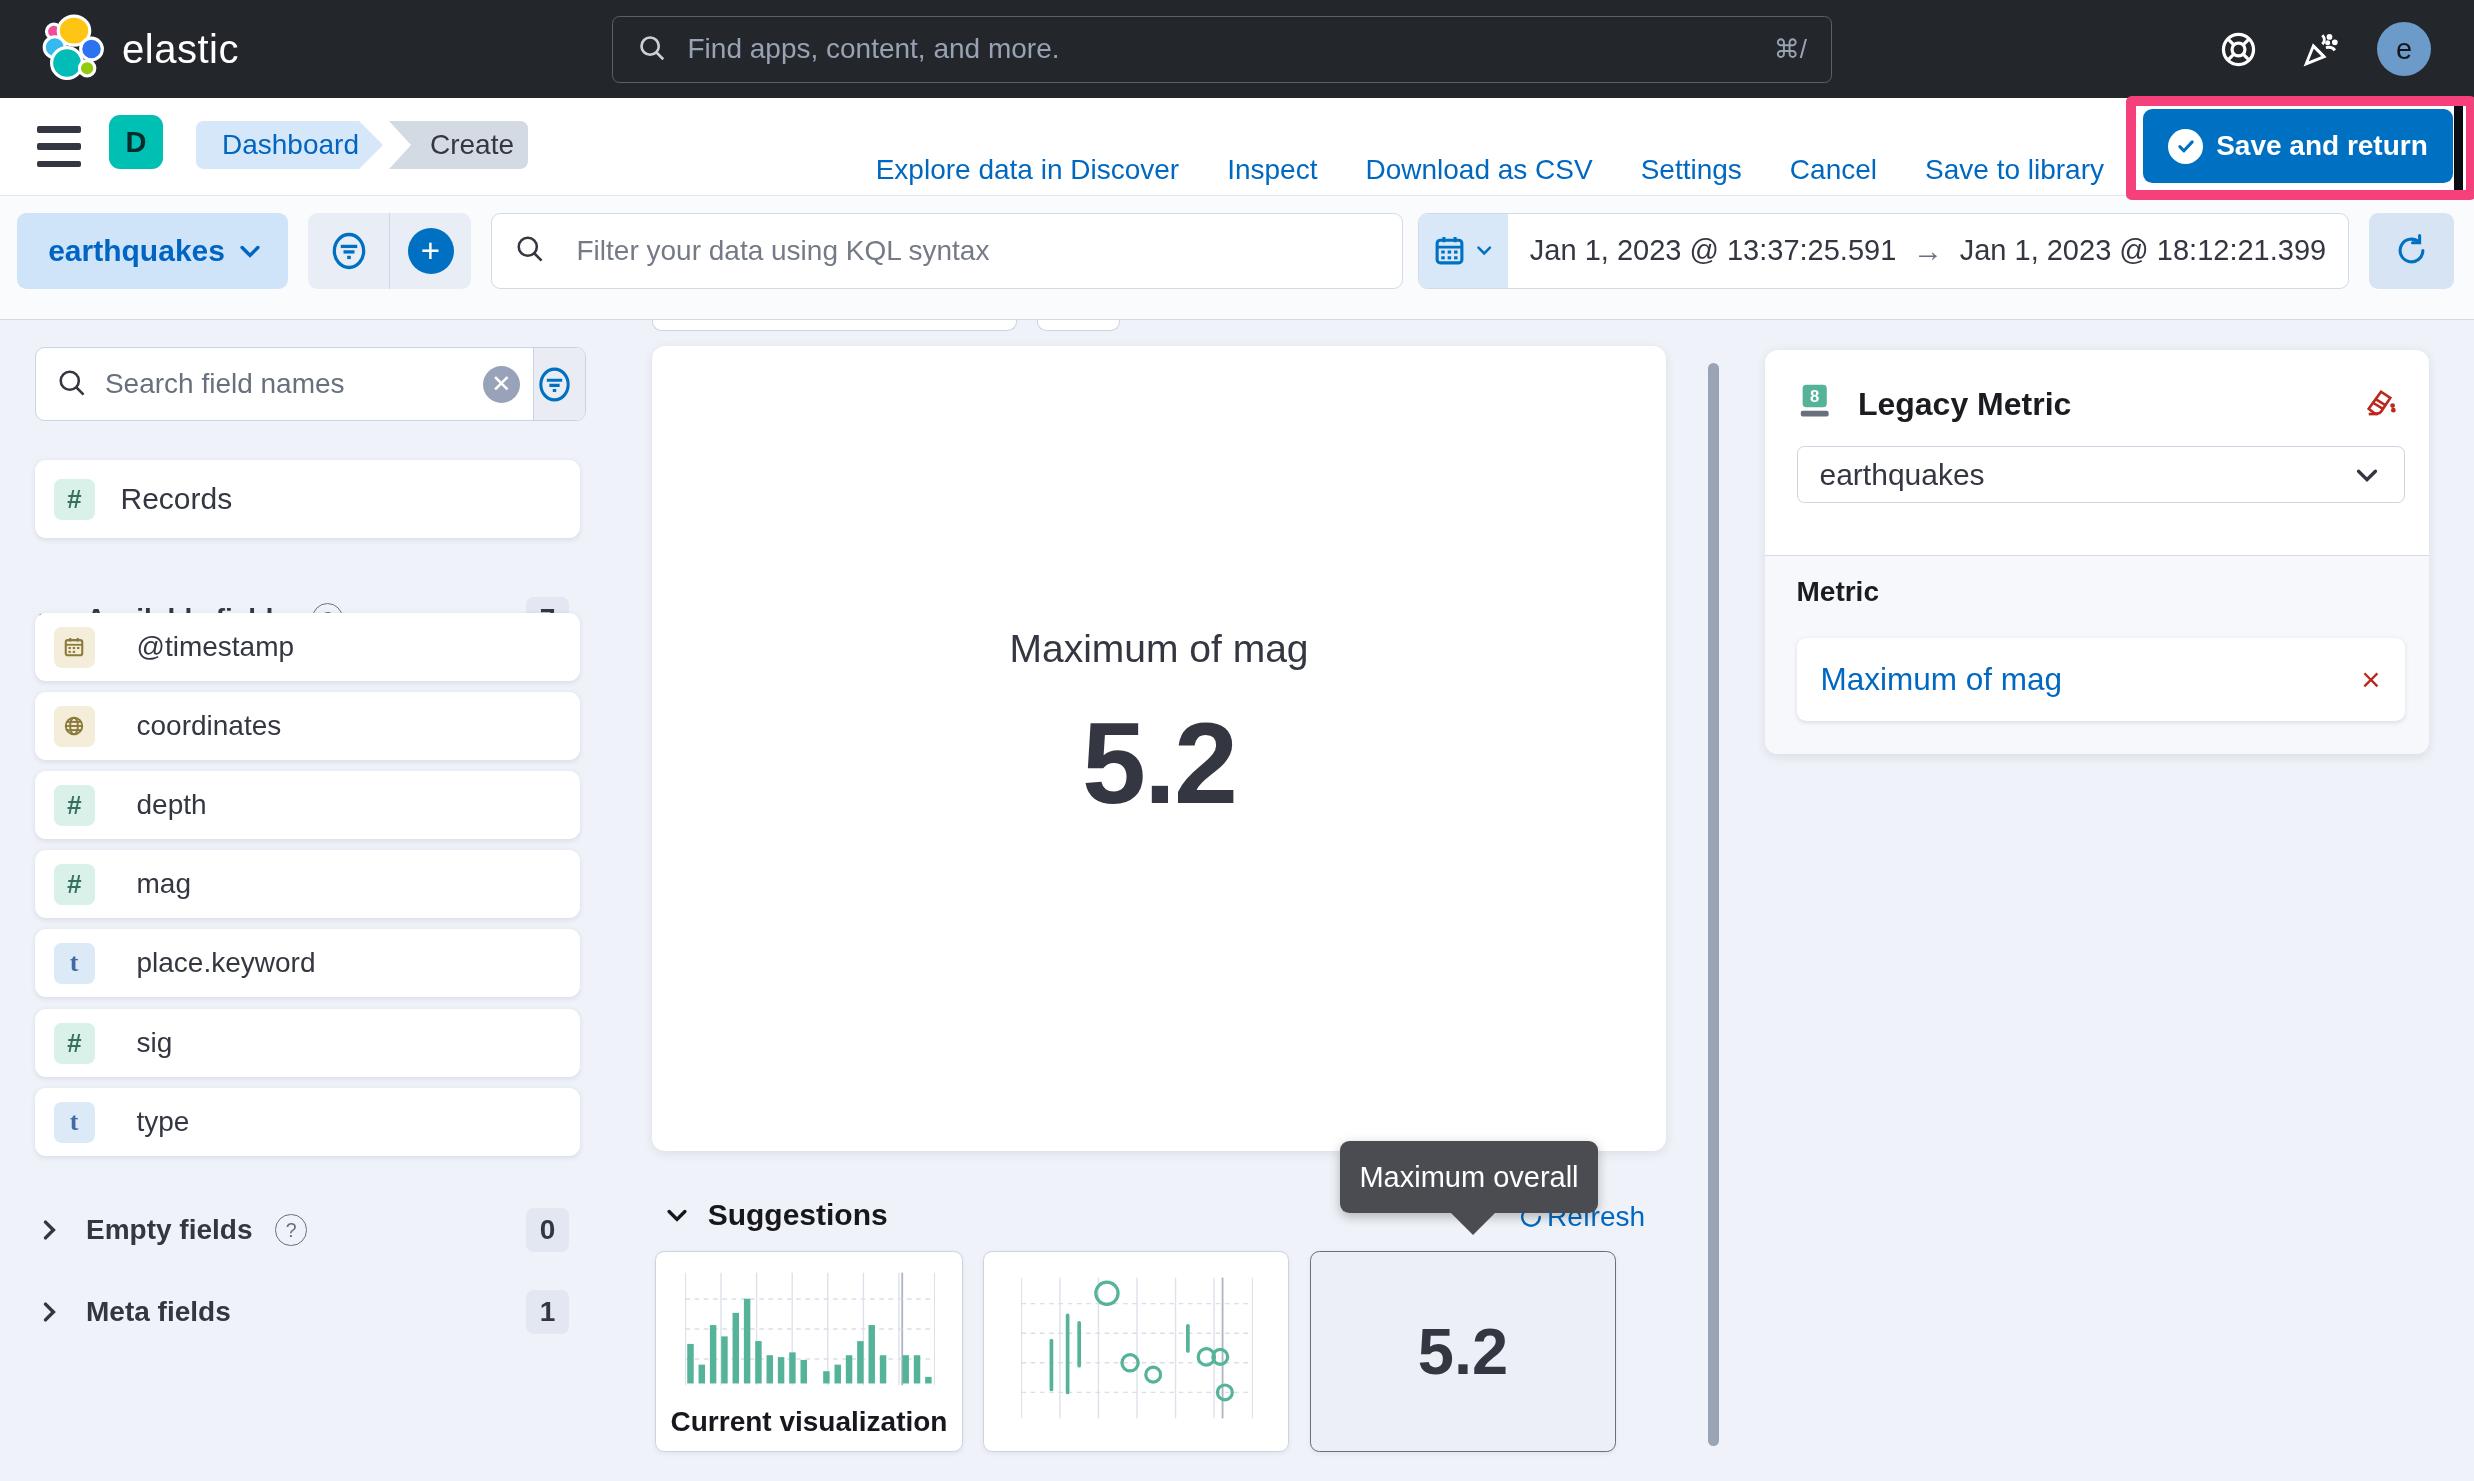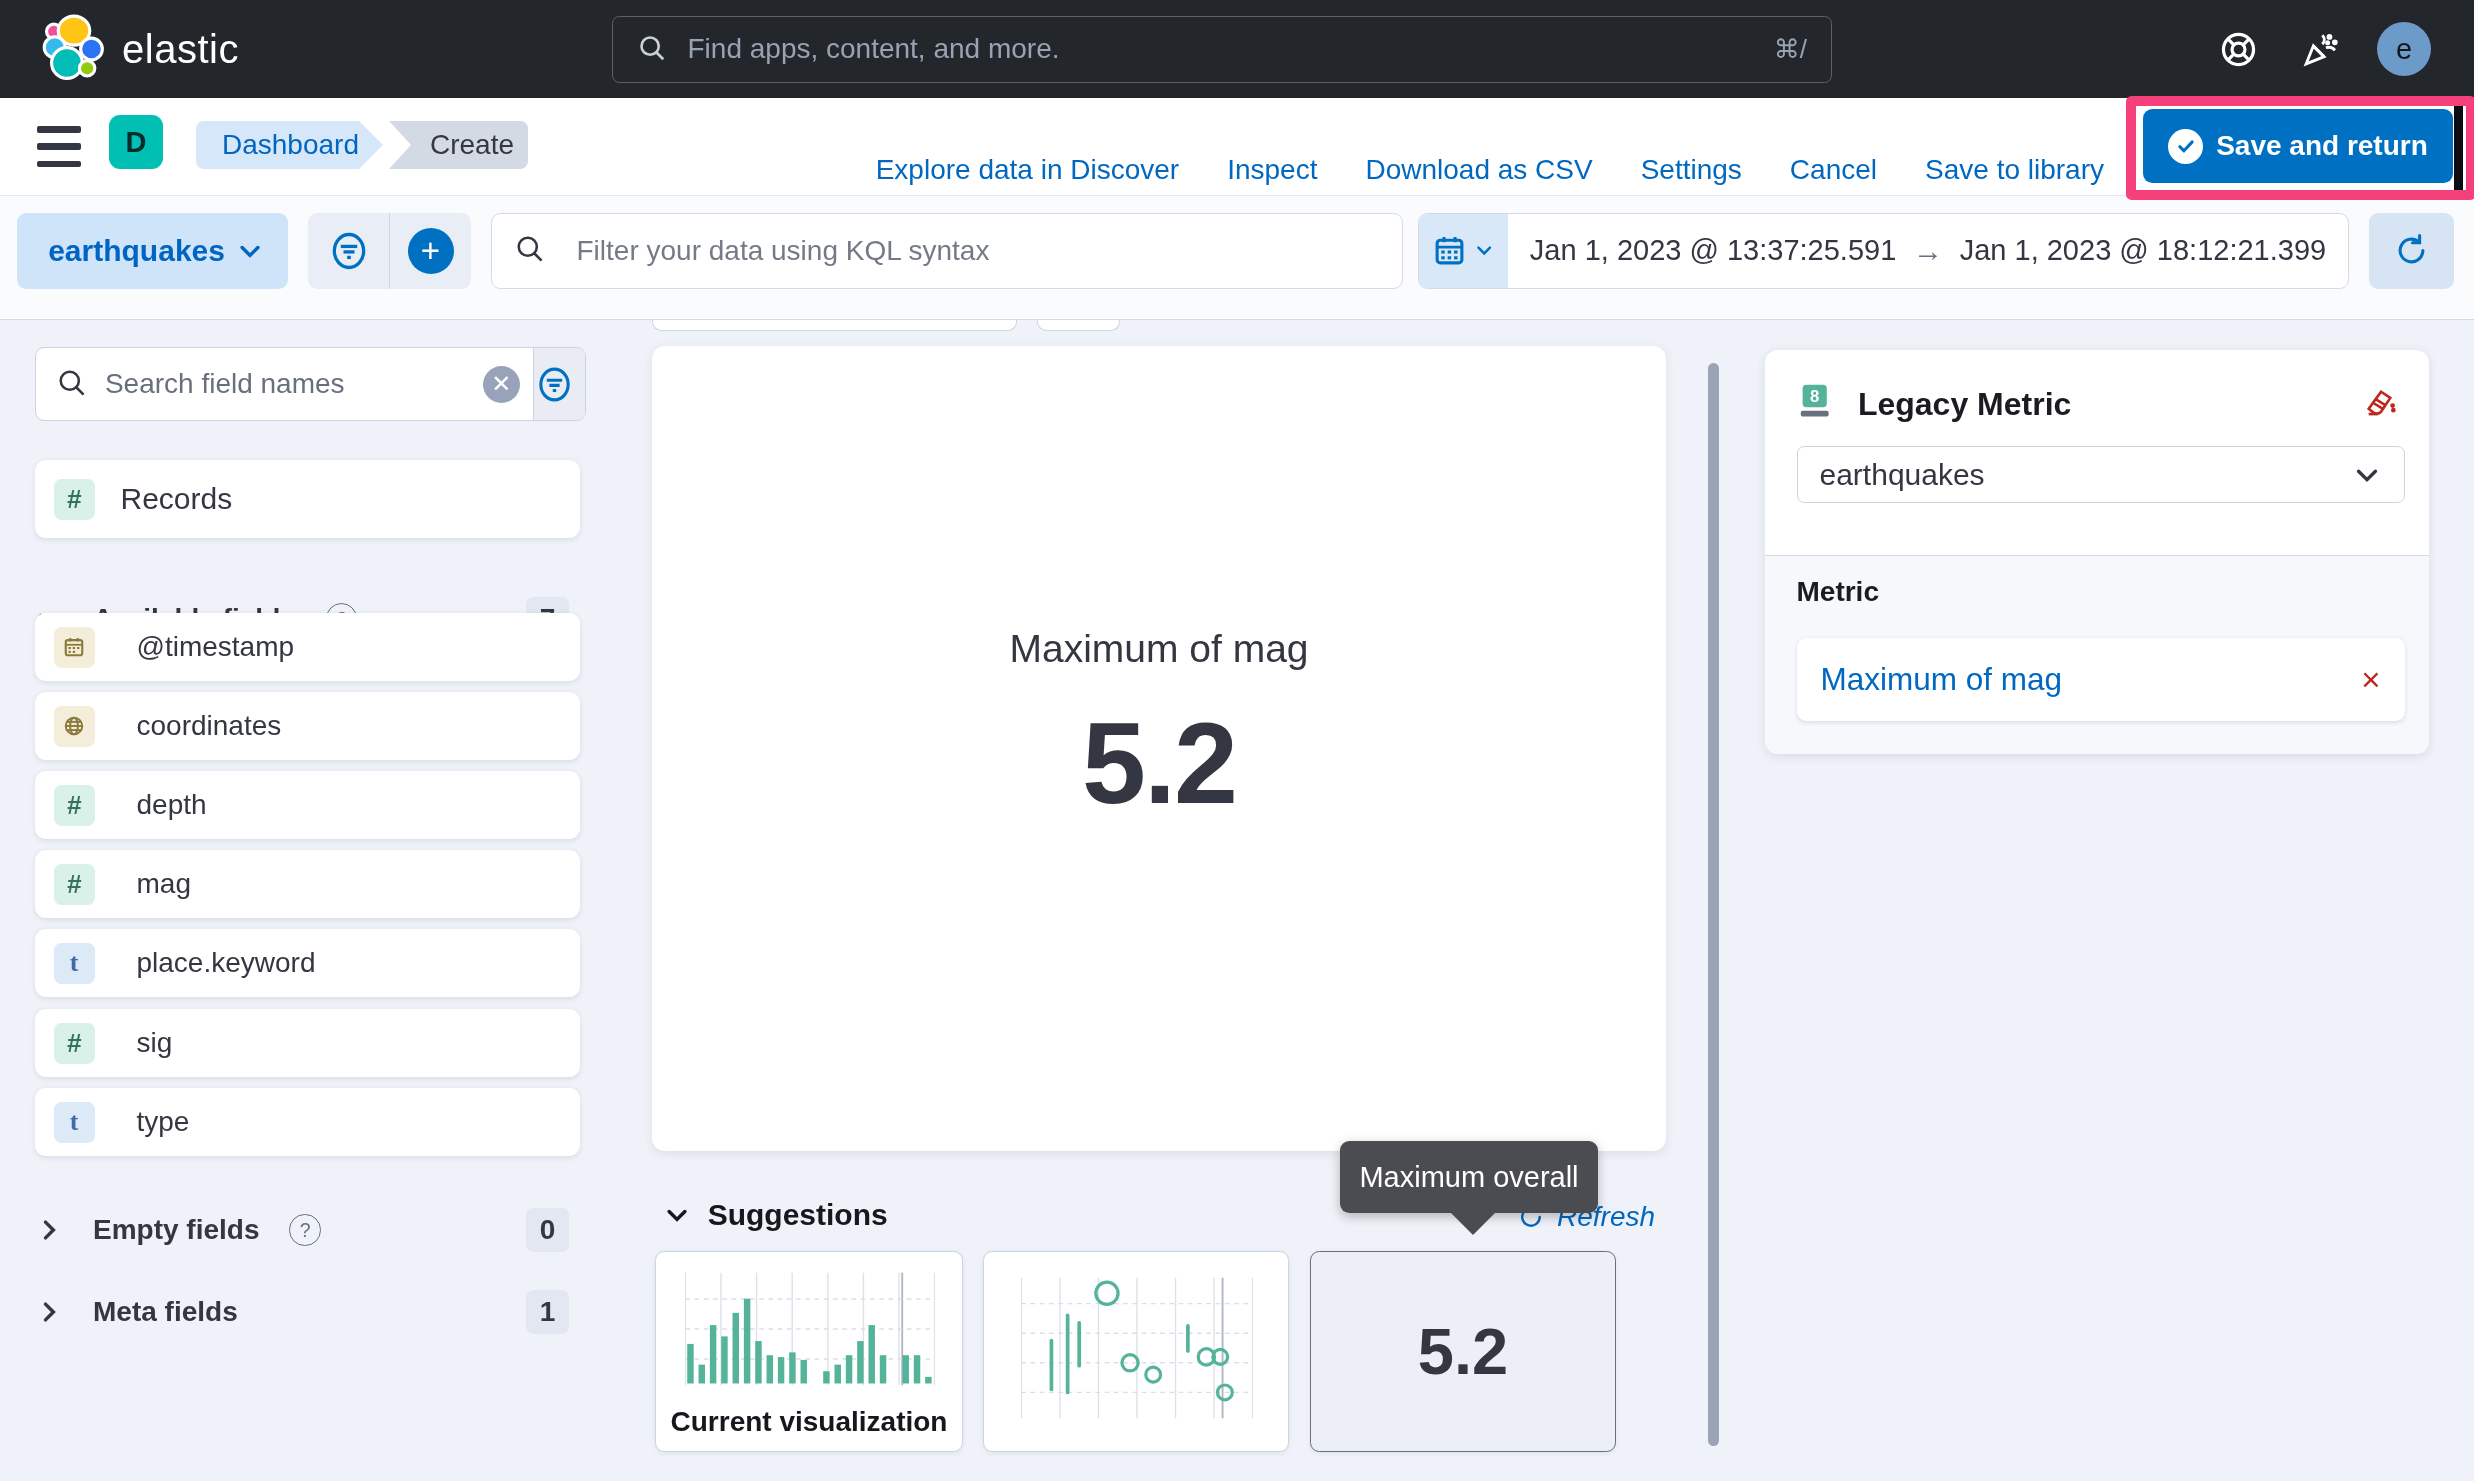--- a/index.html
+++ b/index.html
@@ -86,21 +86,21 @@
     display:flex; align-items:center; justify-content:center; gap:13px; }
   .count-chip { min-width:43px; height:44px; border-radius:7.4px; background:#E2E7F1; color:#343741;
     font-size:28px; font-weight:600; display:flex; align-items:center; justify-content:center; padding:0 9.3px; }
   .records-card { position:absolute; left:35px; top:460px; width:545px; height:78px; background:#fff; border-radius:11px;
     box-shadow:0 1.9px 5.6px rgba(61,77,112,.12); display:flex; align-items:center; padding-left:18.5px; gap:26px; cursor:grab; }
   .fbadge { width:41px; height:41px; border-radius:7.4px; display:flex; align-items:center; justify-content:center;
     font-size:26px; font-weight:bold; flex:0 0 auto; }
   .fbadge.n { background:#D9F1E8; color:#357160; font-style:italic; }
   .fbadge.s { background:#DCE9F7; color:#3F6AA6; font-family:"Liberation Serif",serif; }
   .fbadge.d { background:#F3EDD9; color:#8A7A3B; }
-  .sec-head { position:absolute; left:35px; width:545px; height:52px; display:flex; align-items:center; gap:30px; cursor:pointer; }
+  .sec-head { position:absolute; left:35px; width:545px; height:52px; display:flex; align-items:center; gap:23px; cursor:pointer; }
   .sec-head .lbl { font-size:28px; font-weight:700; color:#343741; }
   .help-dot { width:31.5px; height:31.5px; border-radius:50%; border:1.9px solid #69707D; color:#69707D;
     font-size:19.5px; display:flex; align-items:center; justify-content:center; }
   .sec-head .count-chip { position:absolute; right:11px; }
   .field-list { position:absolute; left:35px; top:613px; width:545px; }
   .field-item { position:absolute; left:0; width:545px; height:68px; background:#fff; border-radius:11px;
     box-shadow:0 1.9px 5.6px rgba(61,77,112,.12); display:flex; align-items:center; padding-left:18.5px; gap:22px; cursor:grab; }
   .field-item .fname { font-size:28px; color:#343741;margin-left:20px; }
 
   
@@ -109,22 +109,22 @@
   .workspace-card { position:absolute; left:652px; top:346px; width:1014px; height:805px; background:#fff;
     border-radius:13px; box-shadow:0 2.8px 9.3px rgba(60,70,90,.10); }
   .metric-title { position:absolute; left:652px; top:627px; width:1014px; text-align:center; font-size:39px; color:#343741; }
   .metric-value { position:absolute; left:652px; top:697px; width:1014px; text-align:center; font-size:115px;
     font-weight:700; color:#343741; letter-spacing:-1.9px; }
   .v-scrollbar { position:absolute; left:1708px; top:363px; width:11px; height:1083px; background:#9AA4B5; border-radius:5.6px; cursor:pointer; }
 
   
   .sugg-head { position:absolute; left:663px; top:1198px; display:flex; align-items:center; gap:16.7px; cursor:pointer; }
   .sugg-head .lbl { font-size:30px; font-weight:700; color:#16181E; }
-  .refresh-link { position:absolute; left:1516px; top:1201px; display:flex; align-items:center; gap:11px;
-    color:var(--link,#0068C0); font-size:28px; cursor:pointer; z-index:2;font-style:italic; }
+  .refresh-link { position:absolute; left:1516px; top:1201px; display:flex; align-items:center; gap:1px;
+    color:var(--link,#0068C0); font-size:28px; cursor:pointer; z-index:2; }
   .tooltip { position:absolute; left:1340px; top:1141px; width:258px; height:72px; background:var(--tooltip-bg,#4A4C52);
     border-radius:9.3px; z-index:20; display:flex; align-items:center; justify-content:center;
     color:#fff; font-size:29px; font-weight:500; box-shadow:0 3.7px 11px rgba(0,0,0,.25); }
   .tooltip:after { content:""; position:absolute; left:109px; top:70px; border:24px solid transparent;
     border-top-color:var(--tooltip-bg,#4A4C52); border-bottom-width:0; }
   .sugg-card { position:absolute; top:1251px; height:201px; background:#fff; border:0.9px solid #CBD4E3;
     border-radius:9.3px; box-shadow:0 1.9px 4.6px rgba(61,77,112,.08); cursor:pointer; }
   .sugg-card.selected { background:#ECEFF5; border:1.9px solid #69707D; }
   .sugg-label { position:absolute; left:0; bottom:13px; width:100%; text-align:center; font-size:28px; font-weight:700; color:#16181E; }
   .sugg-metric { width:100%; height:100%; display:flex; align-items:center; justify-content:center;

